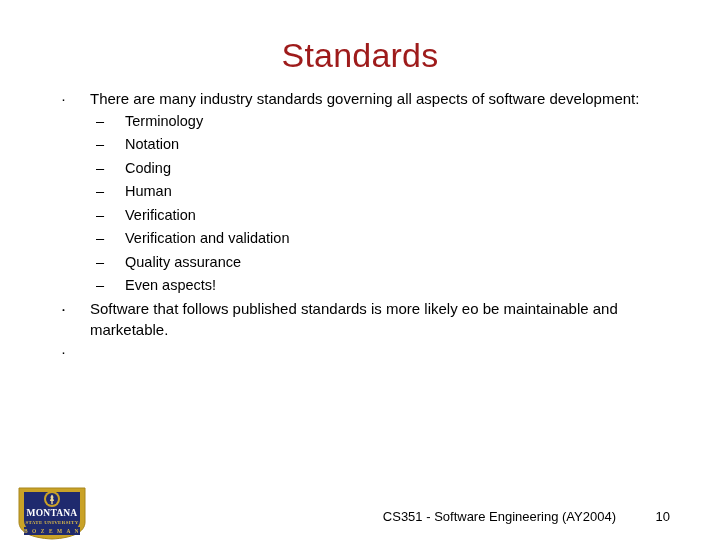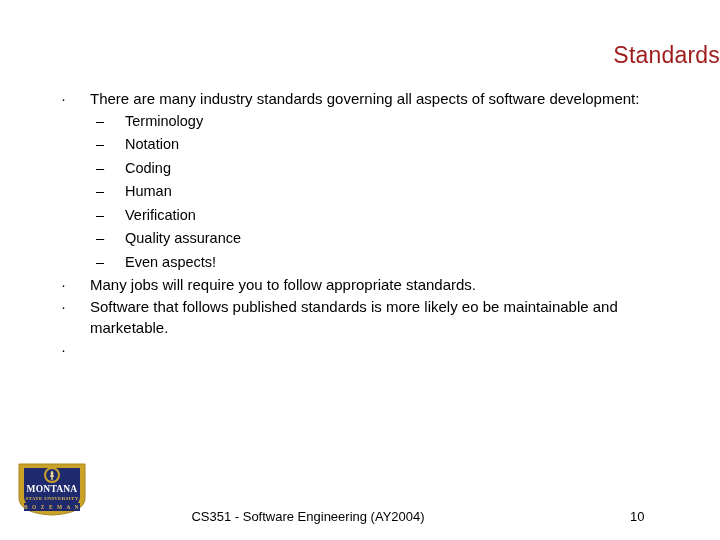--- a/index.html
+++ b/index.html
@@ -15,22 +15,22 @@
     font-family: "Liberation Sans", sans-serif;
     color: #000000;
   }
 
   
   #slide-title {
     position: absolute;
     left: 0;
     top: 38px;
     width: 720px;
-    text-align: right;
-    font-size: 23px;
+    text-align: center;
+    font-size: 34px;
     line-height: 34px;
     color: #9E1B1B;
     font-weight: normal;
     letter-spacing: 0.2px;
     white-space: nowrap;
   }
 
   
   #body-content {
     position: absolute;
@@ -79,42 +79,42 @@
   }
 
   .tight { margin-top: 0; }
 
   
   #footer-text {
     position: absolute;
     left: 0;
     top: 508px;
     width: 616px;
-    text-align: center;
+    text-align: right;
     font-size: 13px;
     line-height: 17px;
     color: #000000;
     white-space: nowrap;
   }
   #page-number {
     position: absolute;
     left: 630px;
     top: 508px;
     width: 40px;
-    text-align: left;
+    text-align: right;
     font-size: 13px;
     line-height: 17px;
     color: #000000;
   }
 
   
   #msu-logo {
     position: absolute;
     left: 17px;
-    top: 462px;
+    top: 486px;
     width: 70px;
     height: 55px;
     text-align: right;
   }
   #msu-logo svg { display: block; }
 </style>
 </head>
 <body>
 
 <div id="slide-title">Standards</div>
@@ -156,37 +156,37 @@
       <span class="marker">–</span>
       <span>Verification</span>
     </div>
 
     <div class="bullet-l2">
       <span class="marker">–</span>
     </div>
 
     <div class="bullet-l2">
       <span class="marker">–</span>
+      <span>Verification and validation</span>
     </div>
 
     <div class="bullet-l2">
       <span class="marker">–</span>
       <span>Quality assurance</span>
     </div>
 
     <div class="bullet-l2">
       <span class="marker">–</span>
       <span>Even aspects!</span>
     </div>
 
   </div>
 
   <div class="bullet-l1 tight">
     <span class="marker">·</span>
-    <span>Many jobs will require you to follow appropriate standards.</span>
   </div>
 
   <div class="bullet-l1 tight">
     <span class="marker">·</span>
     <span>Software that follows published standards is more likely eo be maintainable and marketable.</span>
   </div>
 
   <div class="bullet-l1 tight">
     <span class="marker">·</span>
   </div>

